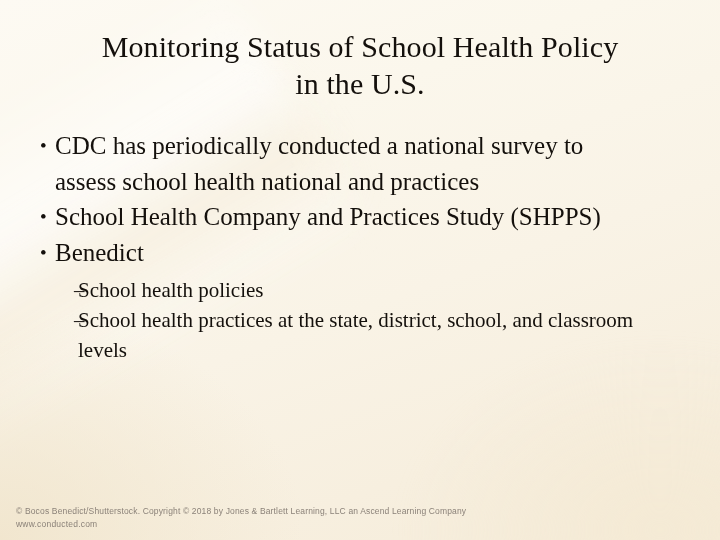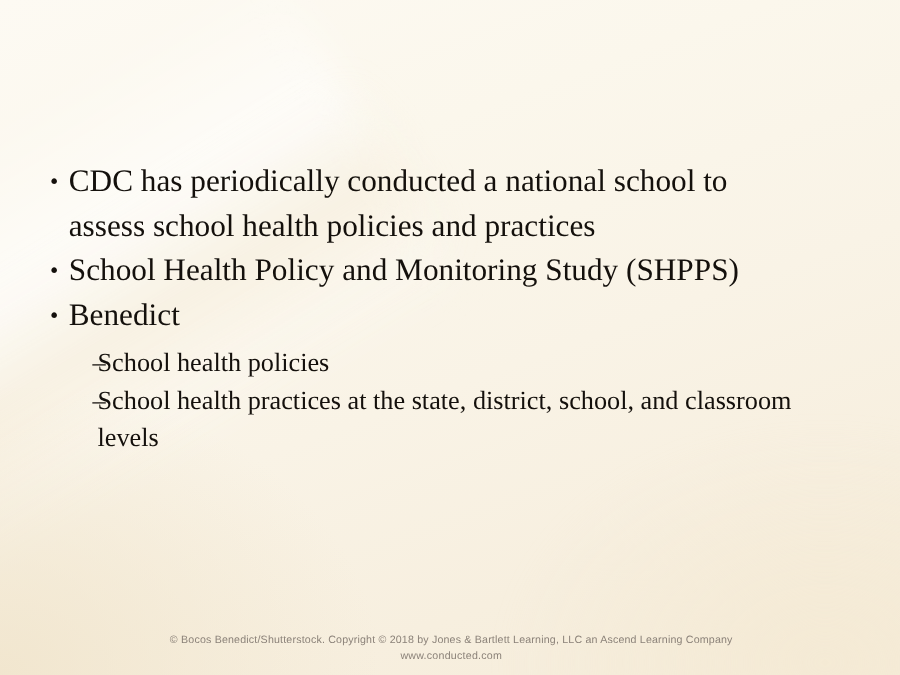--- a/index.html
+++ b/index.html
@@ -145,52 +145,57 @@
 
   #sublist {
     margin-top: 5px;
   }
 
   #credit {
     position: absolute;
     right: 14px;
     bottom: 10px;
     width: 690px;
-    text-align: center;
+    text-align: left;
     font-family: "Liberation Sans", "DejaVu Sans", sans-serif;
     color: #8b8279;
     font-size: 8.5px;
     line-height: 12.5px;
     letter-spacing: 0.15px;
   }
   #credit .line2 {
     letter-spacing: 0.2px;
   }
 </style>
 </head>
 <body>
 
 <div id="slide">
 
   <div class="ribbon ribbon-a"></div>
   <div class="ribbon ribbon-b"></div>
   <div class="ribbon ribbon-c"></div>
   <div class="corner-shade"></div>
 
+  <div id="title">
+    <span>Monitoring Status of School Health Policy</span>
+    <br>
+    <span>in the U.S.</span>
+  </div>
 
   <div id="body">
 
     <div class="bullet-row lvl1">
       <span class="marker">•</span>
-      <span class="btext">CDC has periodically conducted a national school to assess school health policies and practices</span>
+      <span class="btext">CDC has periodically conducted a national survey to assess school health national and practices</span>
     </div>
 
     <div class="bullet-row lvl1">
       <span class="marker">•</span>
-      <span class="btext">School Health Policy and Monitoring Study (SHPPS)</span>
+      <span class="btext">School Health Company and Practices Study (SHPPS)</span>
     </div>
 
     <div class="bullet-row lvl1">
       <span class="marker">•</span>
       <span class="btext">Benedict</span>
     </div>
 
     <div id="sublist">
       <div class="bullet-row lvl2">
         <span class="marker">–</span>

